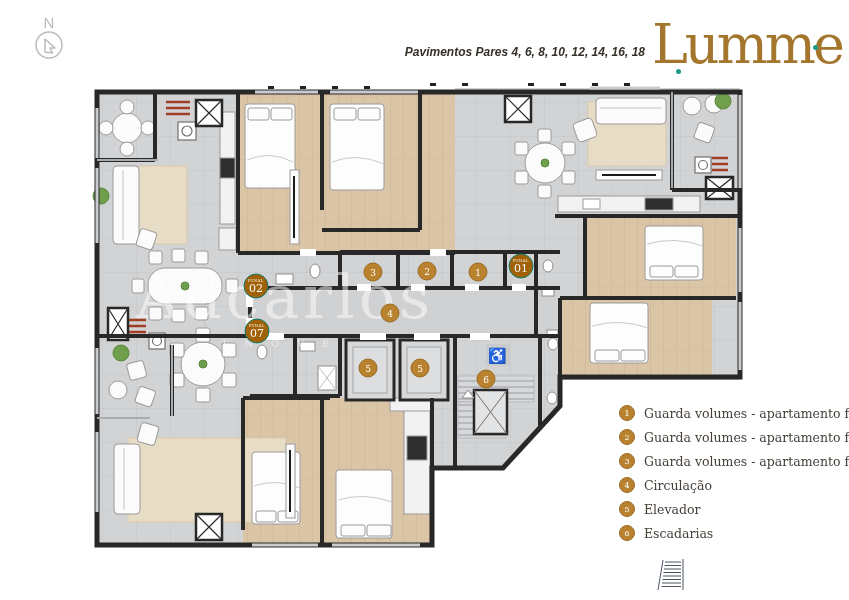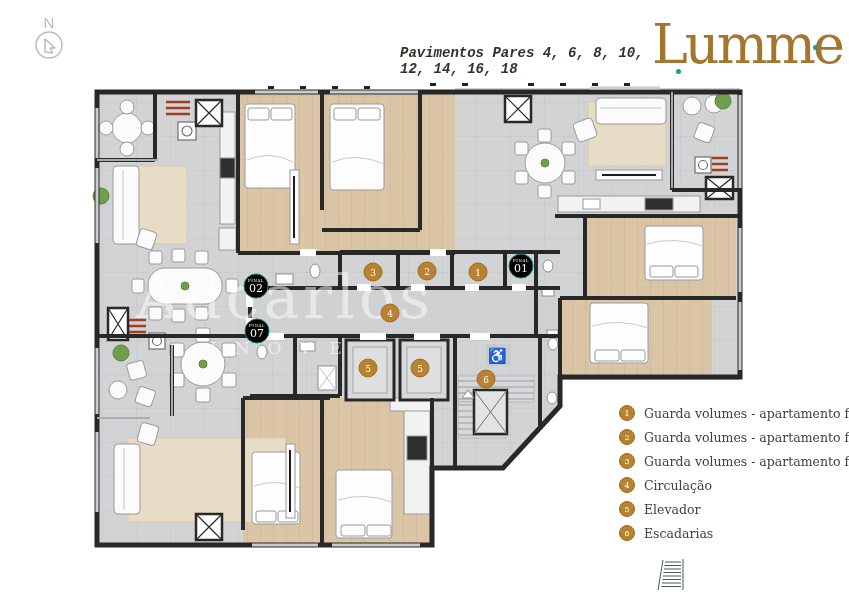--- a/index.html
+++ b/index.html
@@ -1,41 +1,41 @@
 <!DOCTYPE html>
 <html><head>
 <meta charset="utf-8">
 <style>
   html,body{margin:0;padding:0;background:#fff;}
   #app{position:relative;width:849px;height:600px;background:#ffffff;overflow:hidden;
        font-family:"Liberation Sans",sans-serif;}
   #plan-svg{position:absolute;left:0;top:0;z-index:1;}
 
   
-  .subtitle{position:absolute;left:400px;top:45px;width:245px;z-index:5;
-    font-family:Liberation Mono, monospace;font-style:italic;font-weight:600;font-size:14px;color:#35302a;}
+  .subtitle{position:absolute;left:400px;top:45px;width:245px;text-align:right;z-index:5;
+    font-family:Liberation Sans, sans-serif;font-style:italic;font-weight:600;font-size:12px;color:#35302a;}
   .brand{position:absolute;left:652px;top:16px;width:175px;z-index:5;
     font-family:"DejaVu Serif",serif;font-size:54px;line-height:58px;letter-spacing:-3px;
     color:#a3752d;text-align:center;}
   .brand-dot{position:absolute;width:5px;height:5px;border-radius:50%;background:#1e9a8b;z-index:6;}
 
   
   .watermark{position:absolute;left:50px;top:262px;width:470px;z-index:3;text-align:center;
     font-family:"DejaVu Serif",serif;font-size:60px;letter-spacing:4px;
     color:rgba(255,255,255,0.5);pointer-events:none;}
   .watermark-sub{position:absolute;left:50px;top:338px;width:470px;z-index:3;text-align:center;
-    font-family:"DejaVu Serif",serif;font-size:17px;letter-spacing:18px;
+    font-family:"DejaVu Serif",serif;font-size:10px;letter-spacing:18px;
     color:rgba(255,255,255,0.55);pointer-events:none;}
 
   
   .badge{position:absolute;z-index:4;transform:translate(-50%,-50%);border-radius:50%;
     display:flex;flex-direction:column;align-items:center;justify-content:center;
     color:#fff;font-family:"DejaVu Serif",serif;}
   .badge.gold{width:17px;height:17px;background:#b9822f;border:1px solid #9a6a20;font-size:9px;}
-  .badge.teal{width:23px;height:23px;background:#000000;border:1px solid #0d7d71;}
+  .badge.teal{width:23px;height:23px;background:#a16207;border:1px solid #0d7d71;}
   .badge .u-sub{font-size:4px;line-height:4px;letter-spacing:.5px;text-transform:uppercase;}
   .badge .u-num{font-size:11px;line-height:11px;}
 
   
   .legend{position:absolute;left:619px;top:405px;width:230px;z-index:5;}
   .legend-row{display:flex;align-items:center;margin-bottom:8px;}
   .legend-bullet{flex:0 0 auto;width:14px;height:14px;border-radius:50%;background:#b9822f;
     border:1px solid #9a6a20;color:#fff;font-family:"DejaVu Serif",serif;font-size:8px;
     display:flex;align-items:center;justify-content:center;margin-right:9px;}
   .legend-label{font-family:"DejaVu Serif",serif;font-size:12.5px;color:#453f38;white-space:nowrap;}

